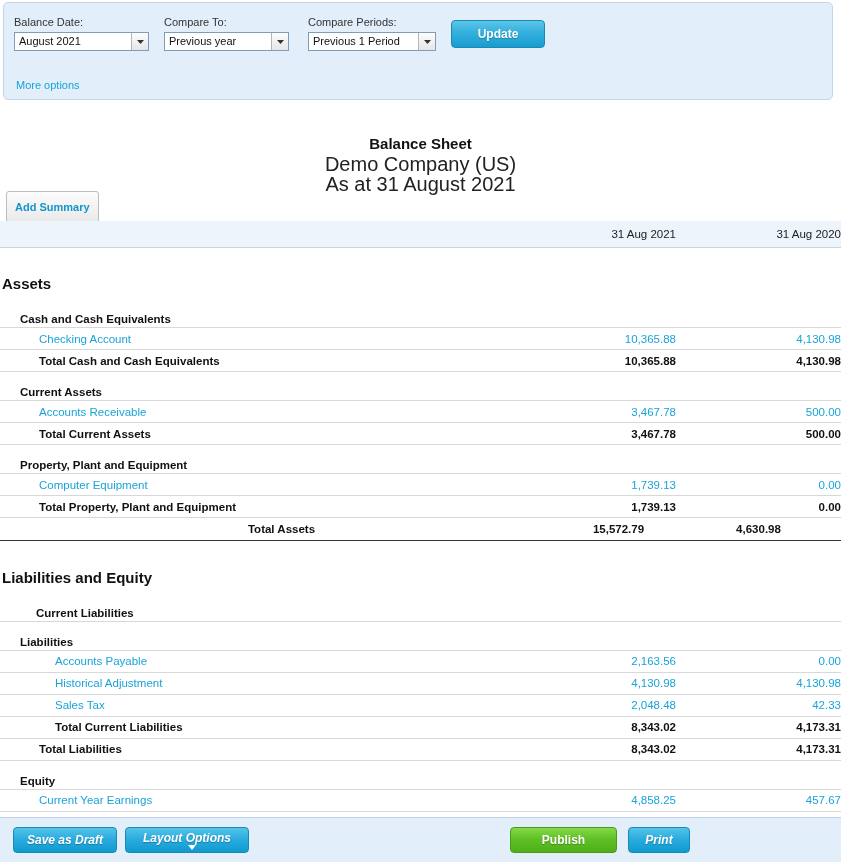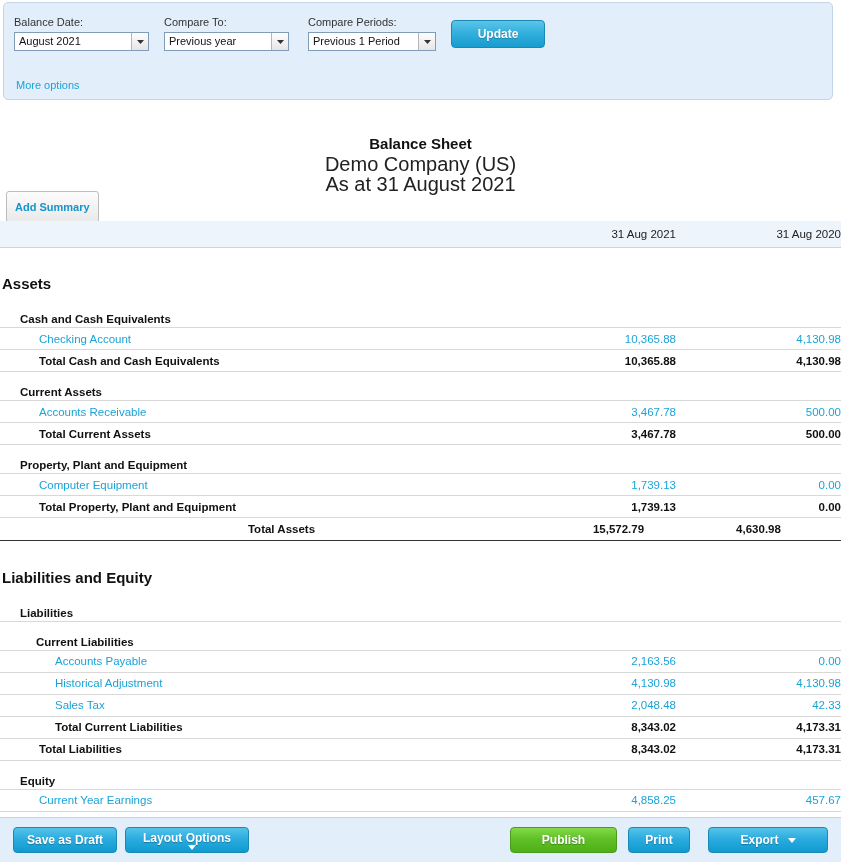--- a/index.html
+++ b/index.html
@@ -256,20 +256,21 @@
     text-shadow: 0 1px 1px rgba(0,0,0,.28);
     display: flex;
     align-items: center;
     justify-content: center;
     cursor: pointer;
     box-sizing: border-box;
   }
   .btn-blue {
     background: linear-gradient(to bottom, #55c3e7 0%, #2bace0 45%, #0f9ace 100%);
     border: 1px solid #1b89b5;
+    font-style: italic;
   }
   .btn-green {
     background: linear-gradient(to bottom, #86d94a 0%, #5fc125 45%, #4eb017 100%);
     border: 1px solid #4a9a1b;
   }
   .btn-caret {
     margin-left: 9px;
     display: inline-flex;
   }
   .b-save { left: 13px; width: 104px; }
@@ -405,27 +406,27 @@
         <td class="col-val">4,630.98</td>
       </tr>
       <tr class="spacer-row">
         <td colspan="3"></td>
       </tr>
       <tr class="section-row">
         <td class="col-name">Liabilities and Equity</td>
         <td class="col-val"></td>
         <td class="col-val"></td>
       </tr>
+      <tr class="group-row lvl2">
+        <td class="col-name">Current Liabilities</td>
+        <td class="col-val"></td>
+        <td class="col-val"></td>
+      </tr>
       <tr class="group-row lvl1">
         <td class="col-name">Liabilities</td>
-        <td class="col-val"></td>
-        <td class="col-val"></td>
-      </tr>
-      <tr class="group-row lvl2">
-        <td class="col-name">Current Liabilities</td>
         <td class="col-val"></td>
         <td class="col-val"></td>
       </tr>
       <tr class="item-row lvl2">
         <td class="col-name"><a href="#">Accounts Payable</a></td>
         <td class="col-val">2,163.56</td>
         <td class="col-val">0.00</td>
       </tr>
       <tr class="item-row lvl2">
         <td class="col-name"><a href="#">Historical Adjustment</a></td>
@@ -486,21 +487,13 @@
           <path d="M0 0 L8 0 L4 5 Z" fill="#ffffff"></path>
         </svg>
     </span>
   </div>
   <div class="btn btn-green b-publish">
     <span>Publish</span>
   </div>
   <div class="btn btn-blue b-print">
     <span>Print</span>
   </div>
-  <div class="btn btn-blue b-export">
-    <span>Export</span>
-    <span class="btn-caret">
-      <svg width="8" height="5" viewBox="0 0 8 5">
-          <path d="M0 0 L8 0 L4 5 Z" fill="#ffffff"></path>
-        </svg>
-    </span>
-  </div>
 </div>
 
 </body></html>

